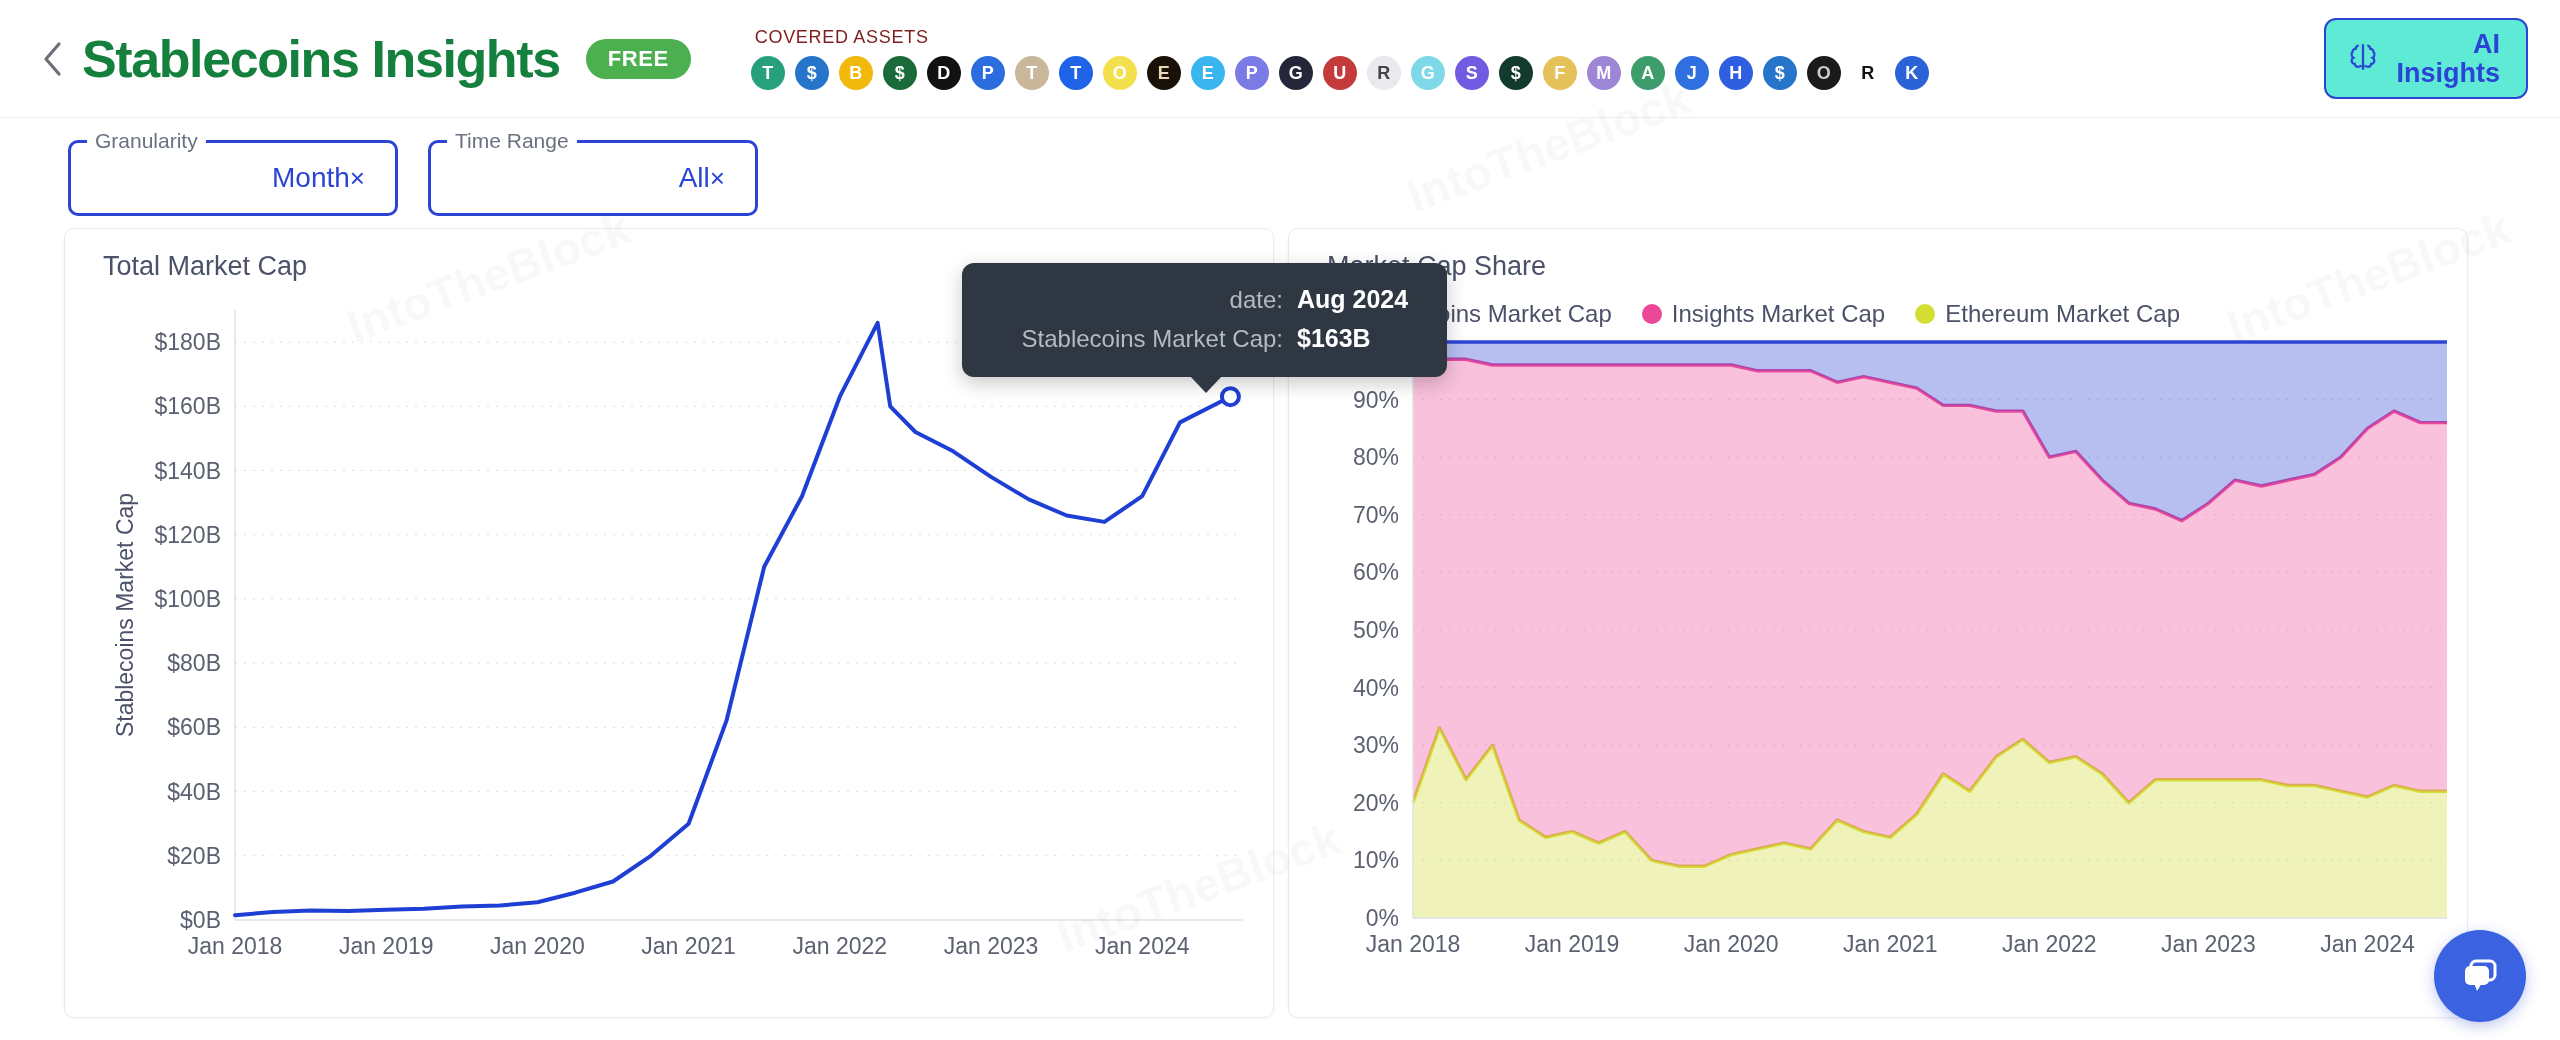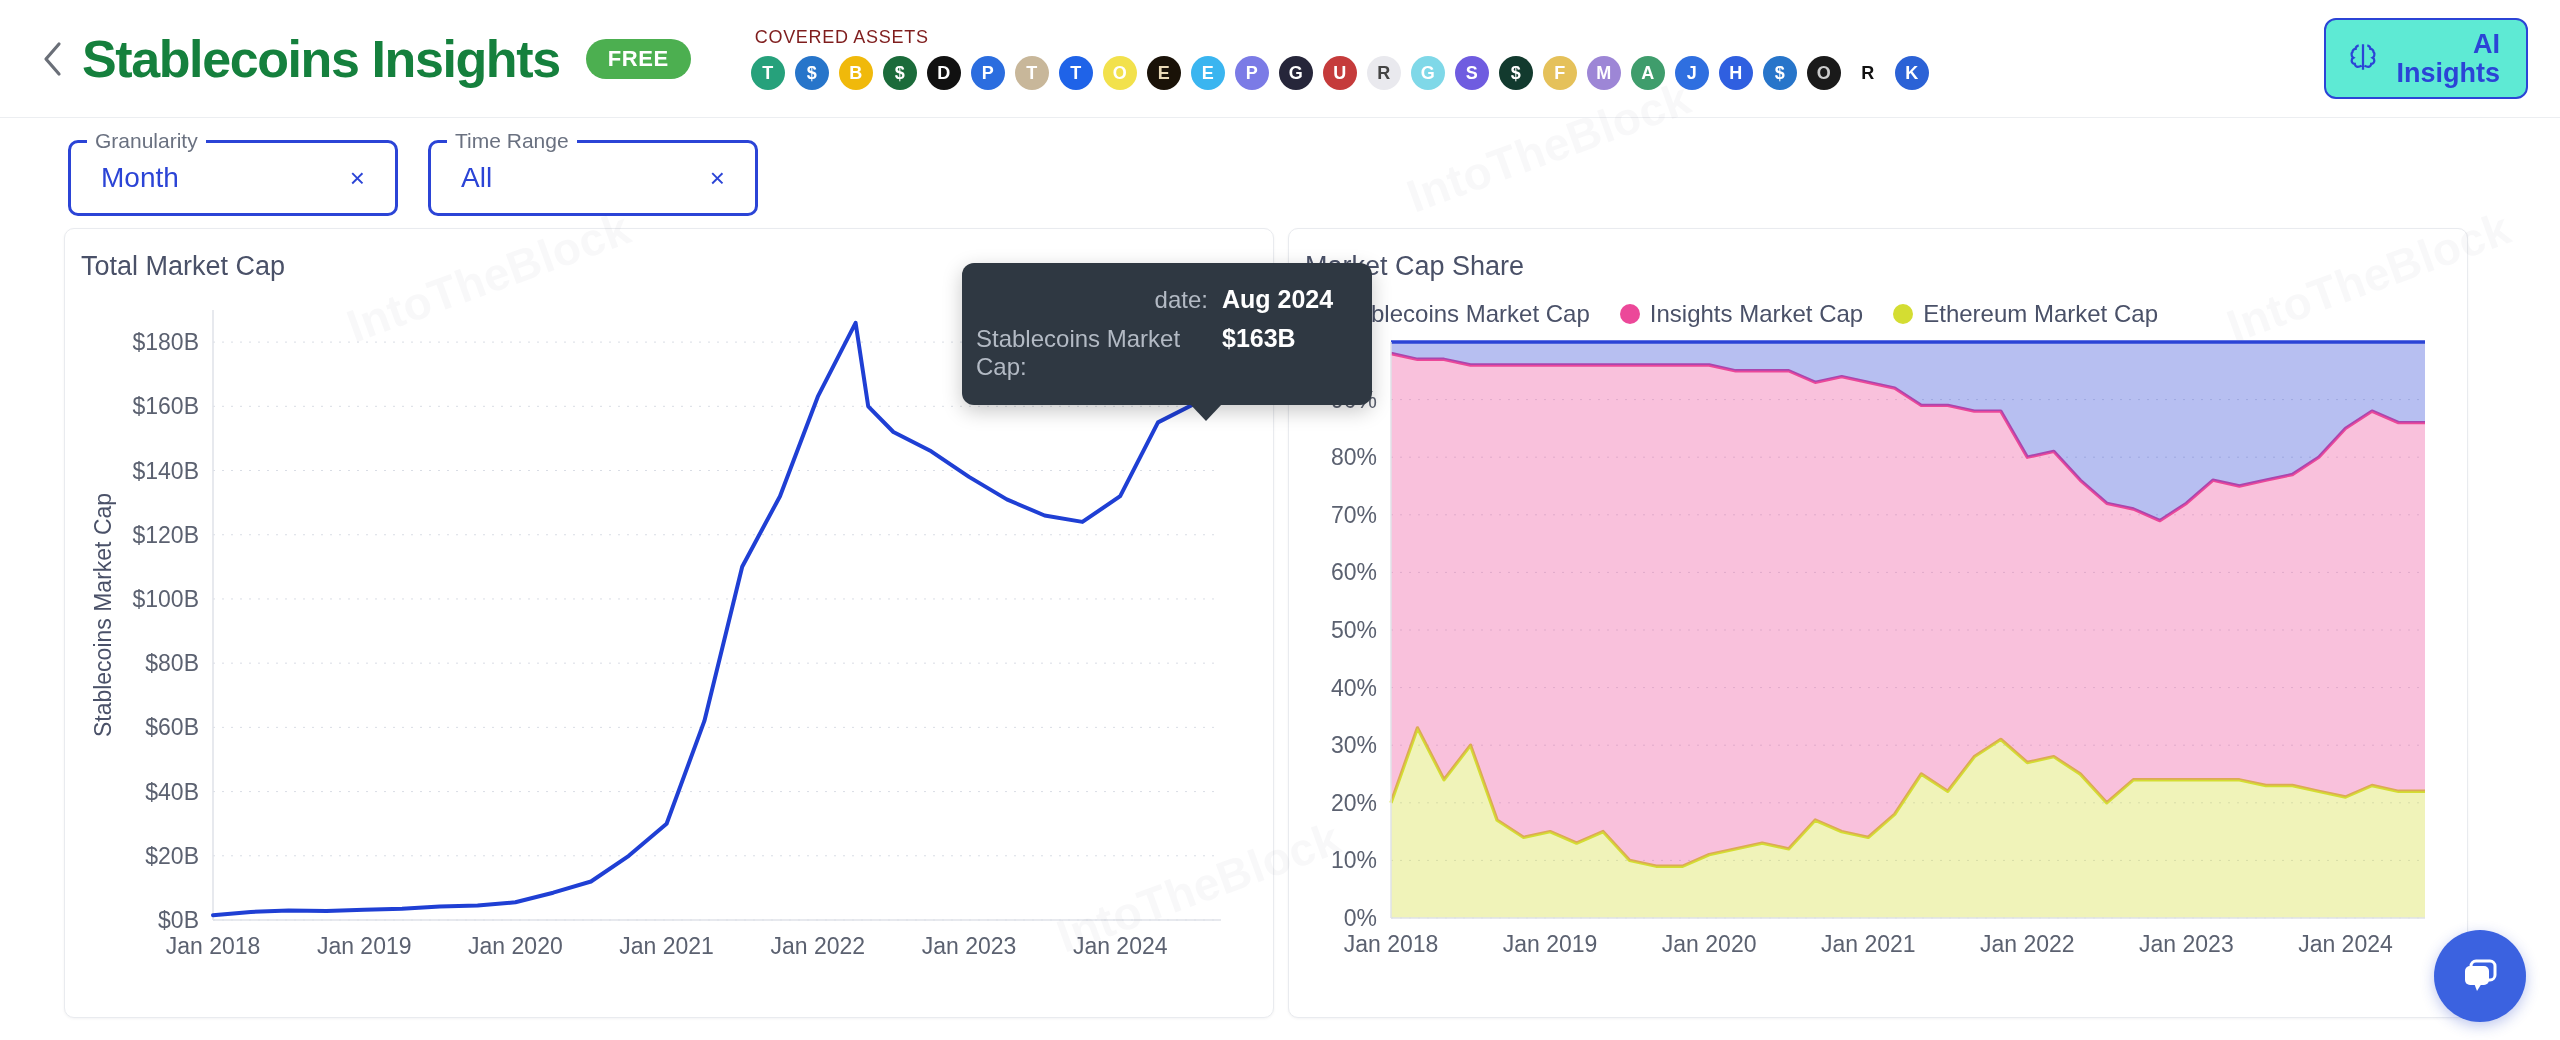--- a/index.html
+++ b/index.html
@@ -61,44 +61,44 @@
   .filters { display:flex; gap: 30px; padding: 22px 68px 12px 68px; }
   .field {
     position: relative; width: 330px; height: 76px;
     border: 3px solid #2b44d6; border-radius: 10px;
     display:flex; align-items:center; padding: 0 30px;
   }
   .field-legend {
     position:absolute; top: -14px; left: 16px; background:#fff; padding: 0 8px;
     font-size: 21px; color: #6a7180;
   }
-  .field-value { font-size: 28px; color: #2b44d6; flex:1 1 auto; }
+  .field-value { font-size: 28px; color: #2b44d6; flex:1 1 auto;text-align:right; }
   .field-clear { font-size: 26px; color: #2b44d6; cursor:pointer; line-height:1; }
 
   
   .charts { display:flex; gap: 14px; padding: 0 64px; }
   .card {
     background:#fff; border: 1px solid #e9ebef; border-radius: 10px;
-    padding: 22px 26px 0 16px; position: relative;
+    padding: 22px 26px 0 38px; position: relative;
     box-shadow: 0 1px 3px rgba(16,24,40,.05);
   }
   .card.left  { width: 1210px; height: 790px; }
   .card.right { width: 1180px; height: 790px; }
   .card-title { font-size: 27px; color: #4a5168; font-weight: 400; }
   .legend { display:flex; align-items:center; gap: 30px; margin-top: 18px; }
   .legend-item { display:flex; align-items:center; gap: 10px; }
   .legend-dot { width: 20px; height: 20px; border-radius: 50%; flex:0 0 auto;}
   .legend-label { font-size: 24px; color: #4a5168; white-space:nowrap; }
 
   .plot { position: relative; width: 100%; }
   .plot svg { display:block; }
 
   
   .tooltip {
-    position:absolute; left: 962px; top: 263px; width: 410px;
+    position:absolute; left: 962px; top: 263px; width: 485px;
     background: #2f3842; border-radius: 12px;
     padding: 22px 30px 24px 14px; z-index: 50;
     box-shadow: 0 6px 20px rgba(0,0,0,.22);
   }
   .tt-row { display:flex; justify-content:flex-end; align-items:baseline; gap: 14px; }
   .tt-row + .tt-row { margin-top: 10px; }
   .tt-key { font-size: 24px; color: #b3bac4; }
   .tt-val { font-size: 25px; color: #ffffff; font-weight: 700; min-width: 120px; }
   .tt-arrow {
     position:absolute; left: 228px; bottom: -16px; width: 0; height: 0;

